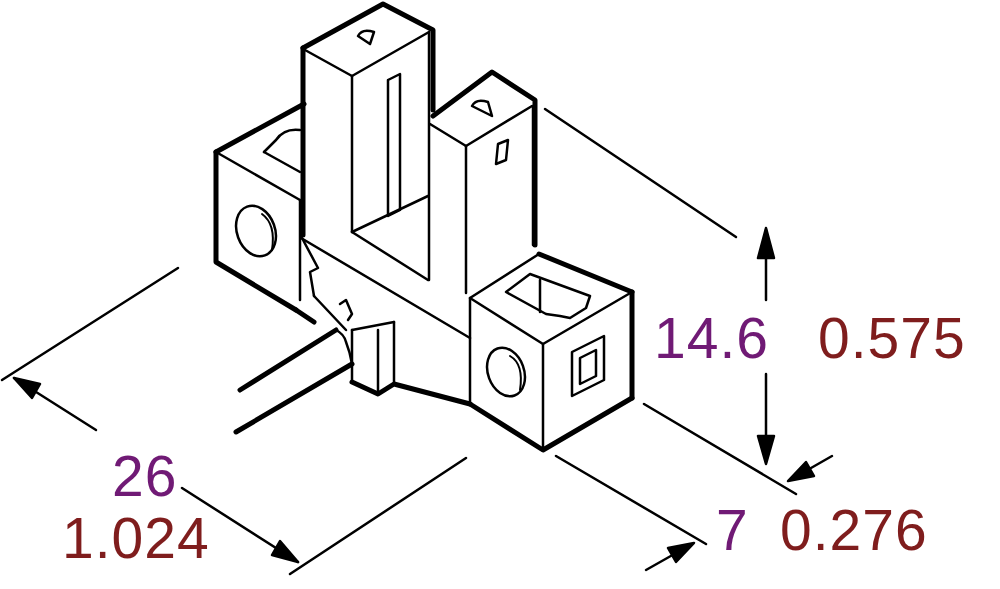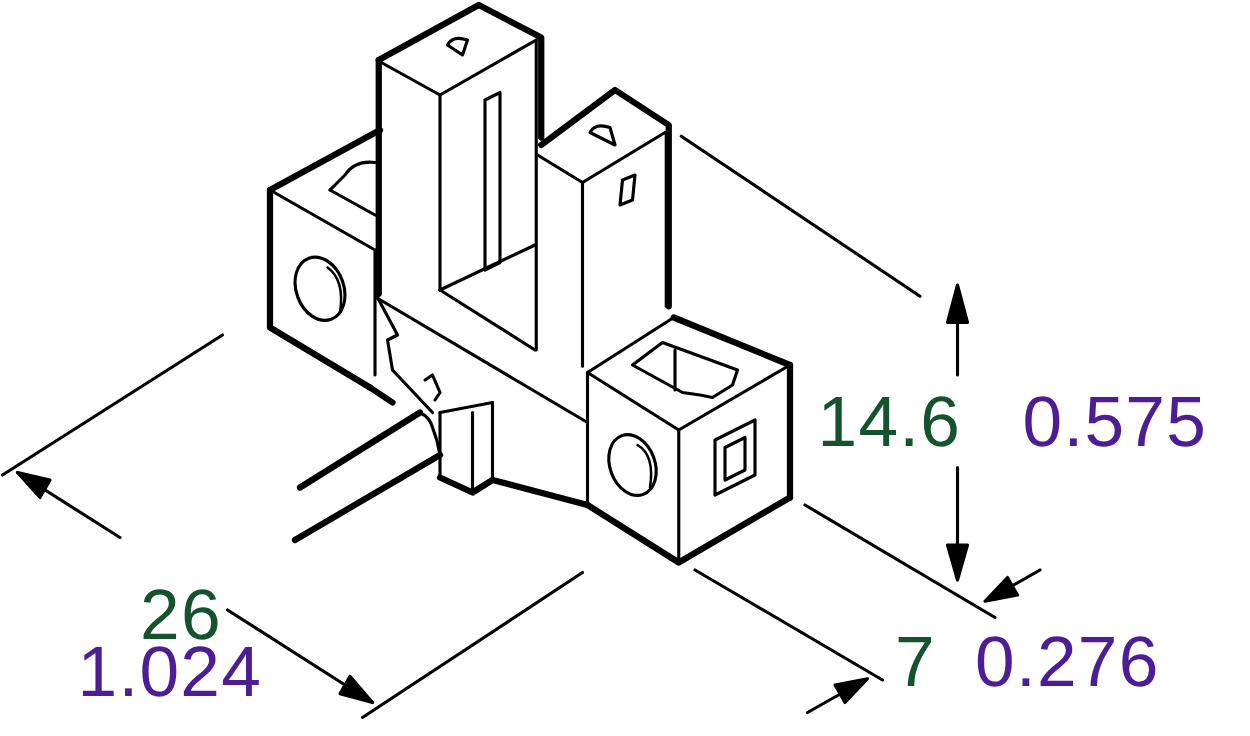--- a/index.html
+++ b/index.html
@@ -6,22 +6,22 @@
     body { width: 1000px; height: 589px; position: relative; overflow: hidden; }
     #canvas { position: absolute; left: 0; top: 0; width: 1000px; height: 589px; }
     .lbl {
       position: absolute;
       font-family: "Liberation Sans", "DejaVu Sans", sans-serif;
       font-size: 57px;
       line-height: 1;
       white-space: nowrap;
       letter-spacing: 1px;
     }
-    .mm { color: #14532d; }
-    .inch { color: #4c1d95; }
+    .mm { color: #701a75; }
+    .inch { color: #7f1d1d; }
   </style>
 </head>
 <body>
 
 <svg id="canvas" viewBox="0 0 1000 589" xmlns="http://www.w3.org/2000/svg">
   <g fill="none" stroke="#000" stroke-linejoin="round" stroke-linecap="round">
 
     <g>
       <polyline stroke-width="5" points="216,152 304,104"></polyline>
       <polyline stroke-width="5" points="216,152 216,262 296,310"></polyline>
@@ -112,20 +112,20 @@
     <g stroke-width="2.5">
       <line x1="556" y1="456" x2="706" y2="544"></line>
       <line x1="646" y1="570" x2="692" y2="544"></line>
       <polygon fill="#000" points="694,543 668,548 676,562"></polygon>
       <line x1="832" y1="456" x2="790" y2="480"></line>
       <polygon fill="#000" points="788,481 814,476 806,462"></polygon>
     </g>
   </g>
 </svg>
 
-<div class="lbl mm" style="left:112px; top:464px;">26</div>
+<div class="lbl mm" style="left:112px; top:448px;">26</div>
 <div class="lbl inch" style="left:62px; top:510px;">1.024</div>
 
 <div class="lbl mm" style="left:654px; top:310px;">14.6</div>
 <div class="lbl inch" style="left:818px; top:310px;">0.575</div>
 
 <div class="lbl mm" style="left:716px; top:502px;">7</div>
 <div class="lbl inch" style="left:780px; top:502px;">0.276</div>
 
 </body></html>

